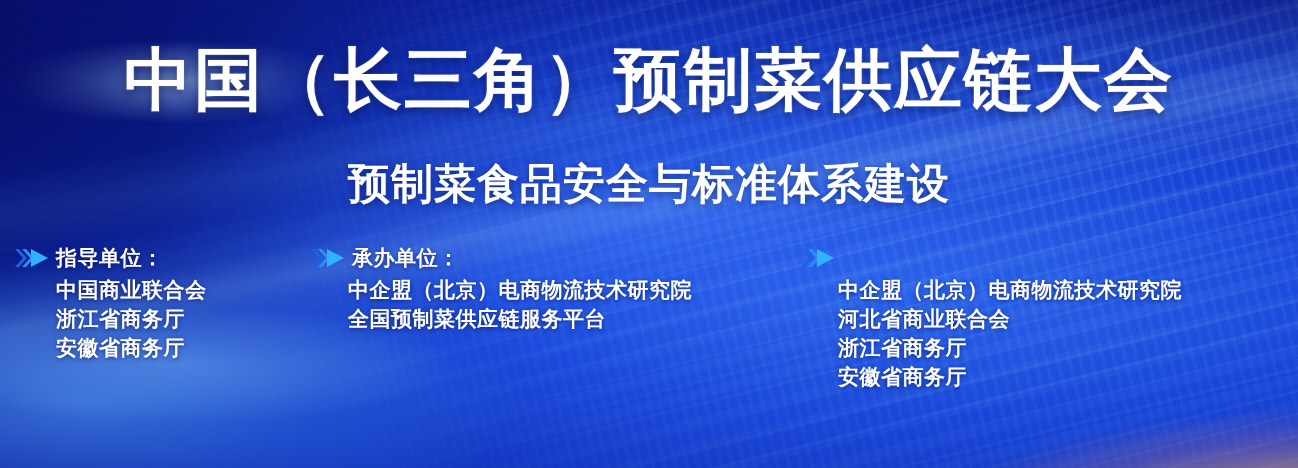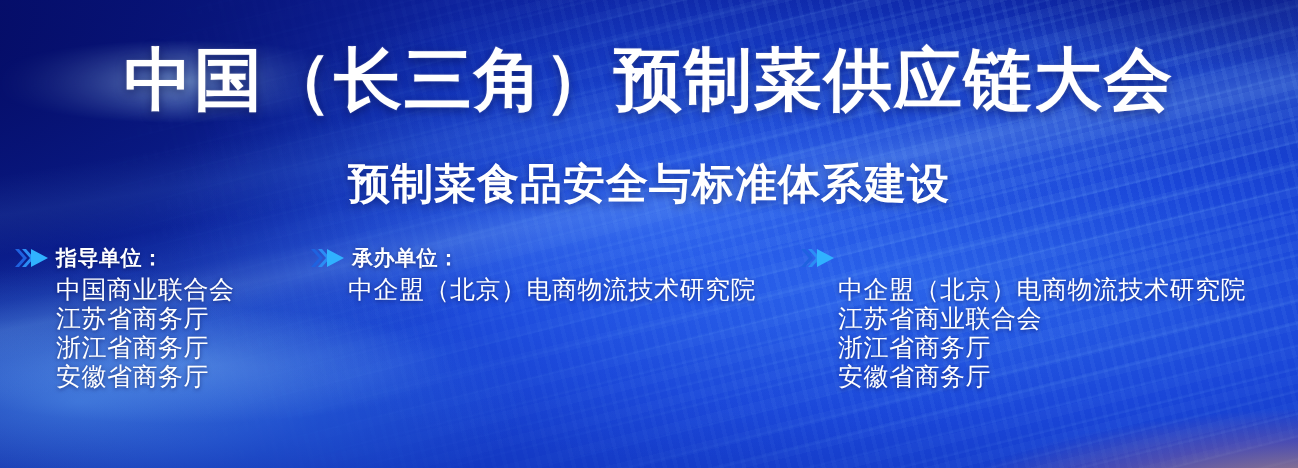--- a/index.html
+++ b/index.html
@@ -154,22 +154,22 @@
     color:#ffffff;
     letter-spacing:0.5px;
     text-shadow:0 1px 4px rgba(2,10,70,0.6);
   }
   .org-list {
     list-style:none;
     margin-top:3px;
     padding-left:42px;
   }
   .org-item {
-    font-weight:normal;
-    font-size:25px;
+    font-weight:bold;
+    font-size:21px;
     line-height:29px;
     color:#ffffff;
     white-space:nowrap;
     letter-spacing:0.5px;
     text-shadow:0 1px 4px rgba(2,10,70,0.6);
   }
   .org-col.c2 .org-list { padding-left:38px; }
   .org-col.c3 .org-list { padding-left:38px; }
 </style>
 </head>
@@ -199,51 +199,51 @@
         <div class="org-head">
           <svg class="chevrons" width="36" height="22" viewBox="0 0 36 22">
             <path d="M1 2 L9 11 L1 20 L5 20 L13 11 L5 2 Z" fill="#1f62e0"></path>
             <path d="M8 2 L16 11 L8 20 L12 20 L20 11 L12 2 Z" fill="#2b8df5"></path>
             <path d="M17 2 L34 11 L17 20 Z" fill="#30b2ff"></path>
           </svg>
           <span class="org-head-label">指导单位：</span>
         </div>
         <ul class="org-list">
           <li class="org-item">中国商业联合会</li>
-          <li class="org-item">江苏省商务厅</li>
           <li class="org-item">浙江省商务厅</li>
           <li class="org-item">安徽省商务厅</li>
         </ul>
       </div>
 
       <div class="org-col c2">
         <div class="org-head">
           <svg class="chevrons" width="36" height="22" viewBox="0 0 36 22">
             <path d="M1 2 L9 11 L1 20 L5 20 L13 11 L5 2 Z" fill="#1f62e0"></path>
             <path d="M8 2 L16 11 L8 20 L12 20 L20 11 L12 2 Z" fill="#2b8df5"></path>
             <path d="M17 2 L34 11 L17 20 Z" fill="#30b2ff"></path>
           </svg>
           <span class="org-head-label">承办单位：</span>
         </div>
         <ul class="org-list">
           <li class="org-item">中企盟（北京）电商物流技术研究院</li>
+          <li class="org-item">全国预制菜供应链服务平台</li>
         </ul>
       </div>
 
       <div class="org-col c3">
         <div class="org-head">
           <svg class="chevrons" width="36" height="22" viewBox="0 0 36 22">
             <path d="M1 2 L9 11 L1 20 L5 20 L13 11 L5 2 Z" fill="#1f62e0"></path>
             <path d="M8 2 L16 11 L8 20 L12 20 L20 11 L12 2 Z" fill="#2b8df5"></path>
             <path d="M17 2 L34 11 L17 20 Z" fill="#30b2ff"></path>
           </svg>
         </div>
         <ul class="org-list">
           <li class="org-item">中企盟（北京）电商物流技术研究院</li>
-          <li class="org-item">江苏省商业联合会</li>
+          <li class="org-item">河北省商业联合会</li>
           <li class="org-item">浙江省商务厅</li>
           <li class="org-item">安徽省商务厅</li>
         </ul>
       </div>
 
     </div>
   </div>
 </div>
 
 </body></html>

